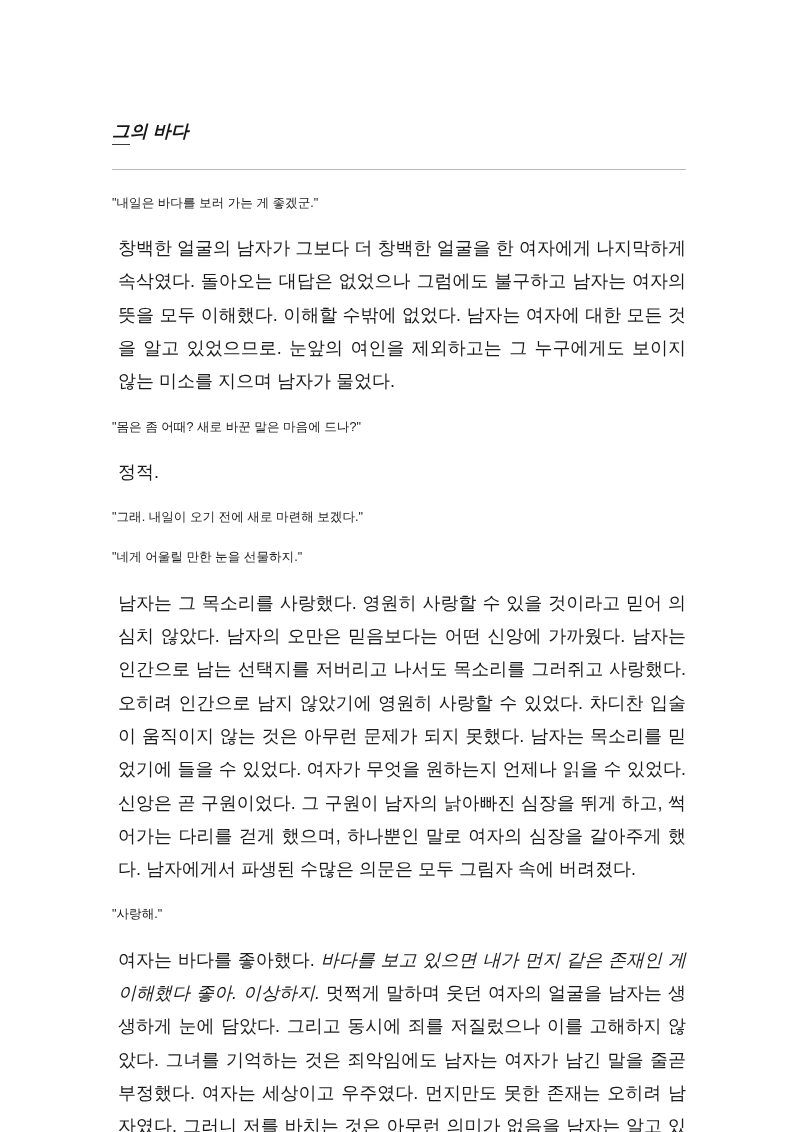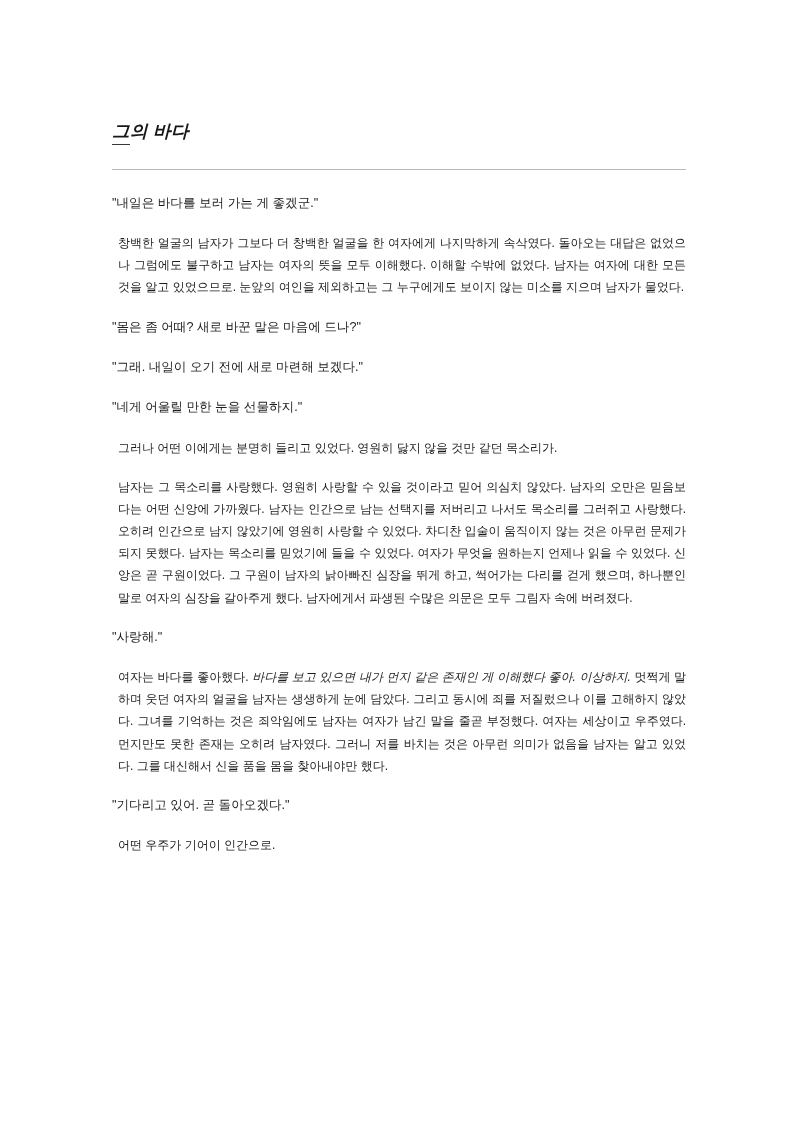--- a/index.html
+++ b/index.html
@@ -50,21 +50,21 @@
     border: none;
     border-top: 1px solid #b9b9b9;
     height: 0;
     width: 100%;
   }
   .body-text {
     margin-top: 22px;
   }
   p.para {
     margin: 0 0 17px 0;
-    font-size: 12px;
+    font-size: 18px;
     line-height: 1.85;
     text-align: justify;
     text-justify: inter-character;
     color: #1b1b1b;
     word-break: break-all;
   }
   p.para.indent {
     text-indent: 0;
     padding-left: 6px;
   }
@@ -92,27 +92,27 @@
     <hr class="hr">
 
     <div class="body-text">
 
       <p class="quote">"내일은 바다를 보러 가는 게 좋겠군."</p>
 
       <p class="para indent"> 창백한 얼굴의 남자가 그보다 더 창백한 얼굴을 한 여자에게 나지막하게 속삭였다. 돌아오는 대답은 없었으나 그럼에도 불구하고 남자는 여자의 뜻을 모두 이해했다. 이해할 수밖에 없었다. 남자는 여자에 대한 모든 것을 알고 있었으므로. 눈앞의 여인을 제외하고는 그 누구에게도 보이지 않는 미소를 지으며 남자가 물었다.</p>
 
       <p class="quote">"몸은 좀 어때? 새로 바꾼 말은 마음에 드나?"</p>
 
+      <p class="para indent"> 정적.</p>
 
       <p class="quote">"그래. 내일이 오기 전에 새로 마련해 보겠다."</p>
 
 
       <p class="quote">"네게 어울릴 만한 눈을 선물하지."</p>
 
-      <p class="para indent"> 그러나 어떤 이에게는 분명히 들리고 있었다. 영원히 닳지 않을 것만 같던 목소리가.</p>
 
       <p class="para indent"> 남자는 그 목소리를 사랑했다. 영원히 사랑할 수 있을 것이라고 믿어 의심치 않았다. 남자의 오만은 믿음보다는 어떤 신앙에 가까웠다. 남자는 인간으로 남는 선택지를 저버리고 나서도 목소리를 그러쥐고 사랑했다. 오히려 인간으로 남지 않았기에 영원히 사랑할 수 있었다. 차디찬 입술이 움직이지 않는 것은 아무런 문제가 되지 못했다. 남자는 목소리를 믿었기에 들을 수 있었다. 여자가 무엇을 원하는지 언제나 읽을 수 있었다. 신앙은 곧 구원이었다. 그 구원이 남자의 낡아빠진 심장을 뛰게 하고, 썩어가는 다리를 걷게 했으며, 하나뿐인 말로 여자의 심장을 갈아주게 했다. 남자에게서 파생된 수많은 의문은 모두 그림자 속에 버려졌다.</p>
 
       <p class="quote">"사랑해."</p>
 
       <p class="para indent"><span> 여자는 바다를 좋아했다. </span><span class="em-italic">바다를 보고 있으면 내가 먼지 같은 존재인 게 이해했다 좋아. 이상하지.</span><span> 멋쩍게 말하며 웃던 여자의 얼굴을 남자는 생생하게 눈에 담았다. 그리고 동시에 죄를 저질렀으나 이를 고해하지 않았다. 그녀를 기억하는 것은 죄악임에도 남자는 여자가 남긴 말을 줄곧 부정했다. 여자는 세상이고 우주였다. 먼지만도 못한 존재는 오히려 남자였다. 그러니 저를 바치는 것은 아무런 의미가 없음을 남자는 알고 있었다. 그를 대신해서 신을 품을 몸을 찾아내야만 했다.</span></p>
 
       <p class="quote">"기다리고 있어. 곧 돌아오겠다."</p>
 
       <p class="para indent last"> 어떤 우주가 기어이 인간으로.</p>

